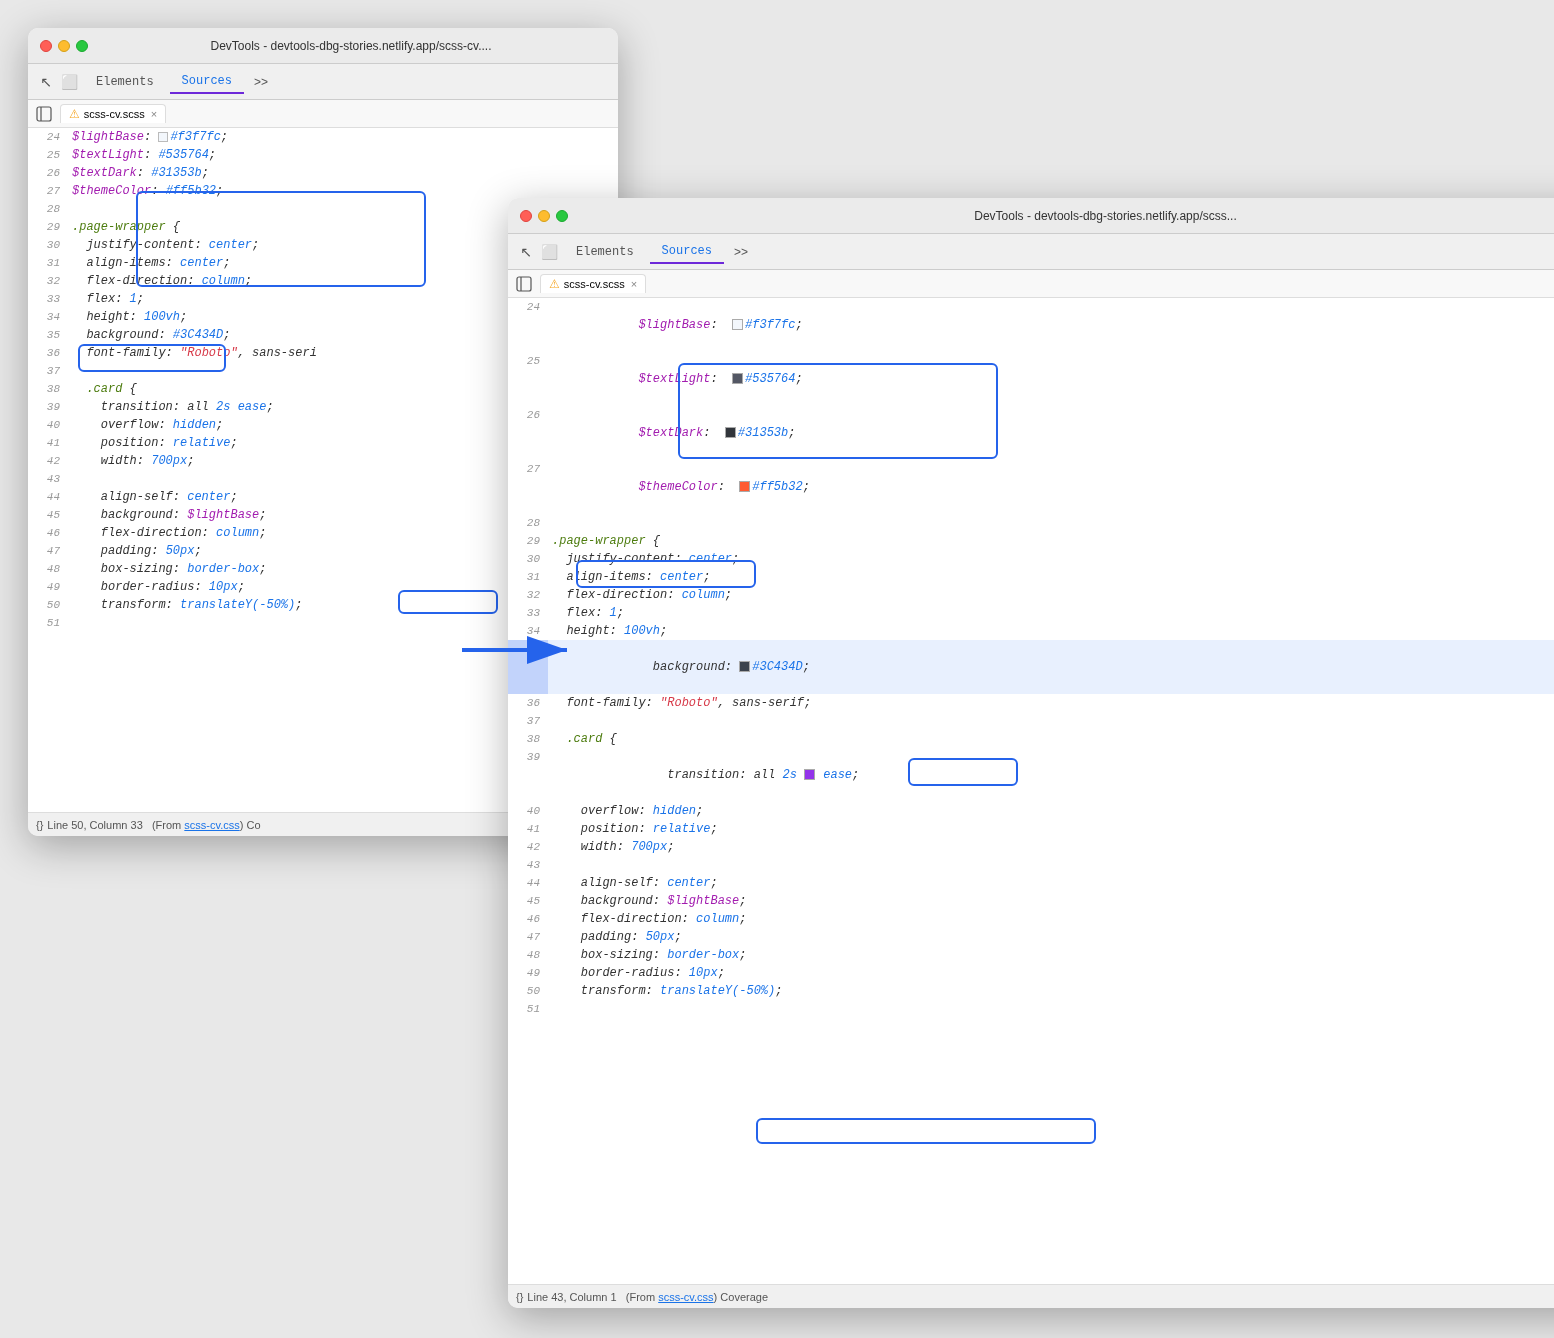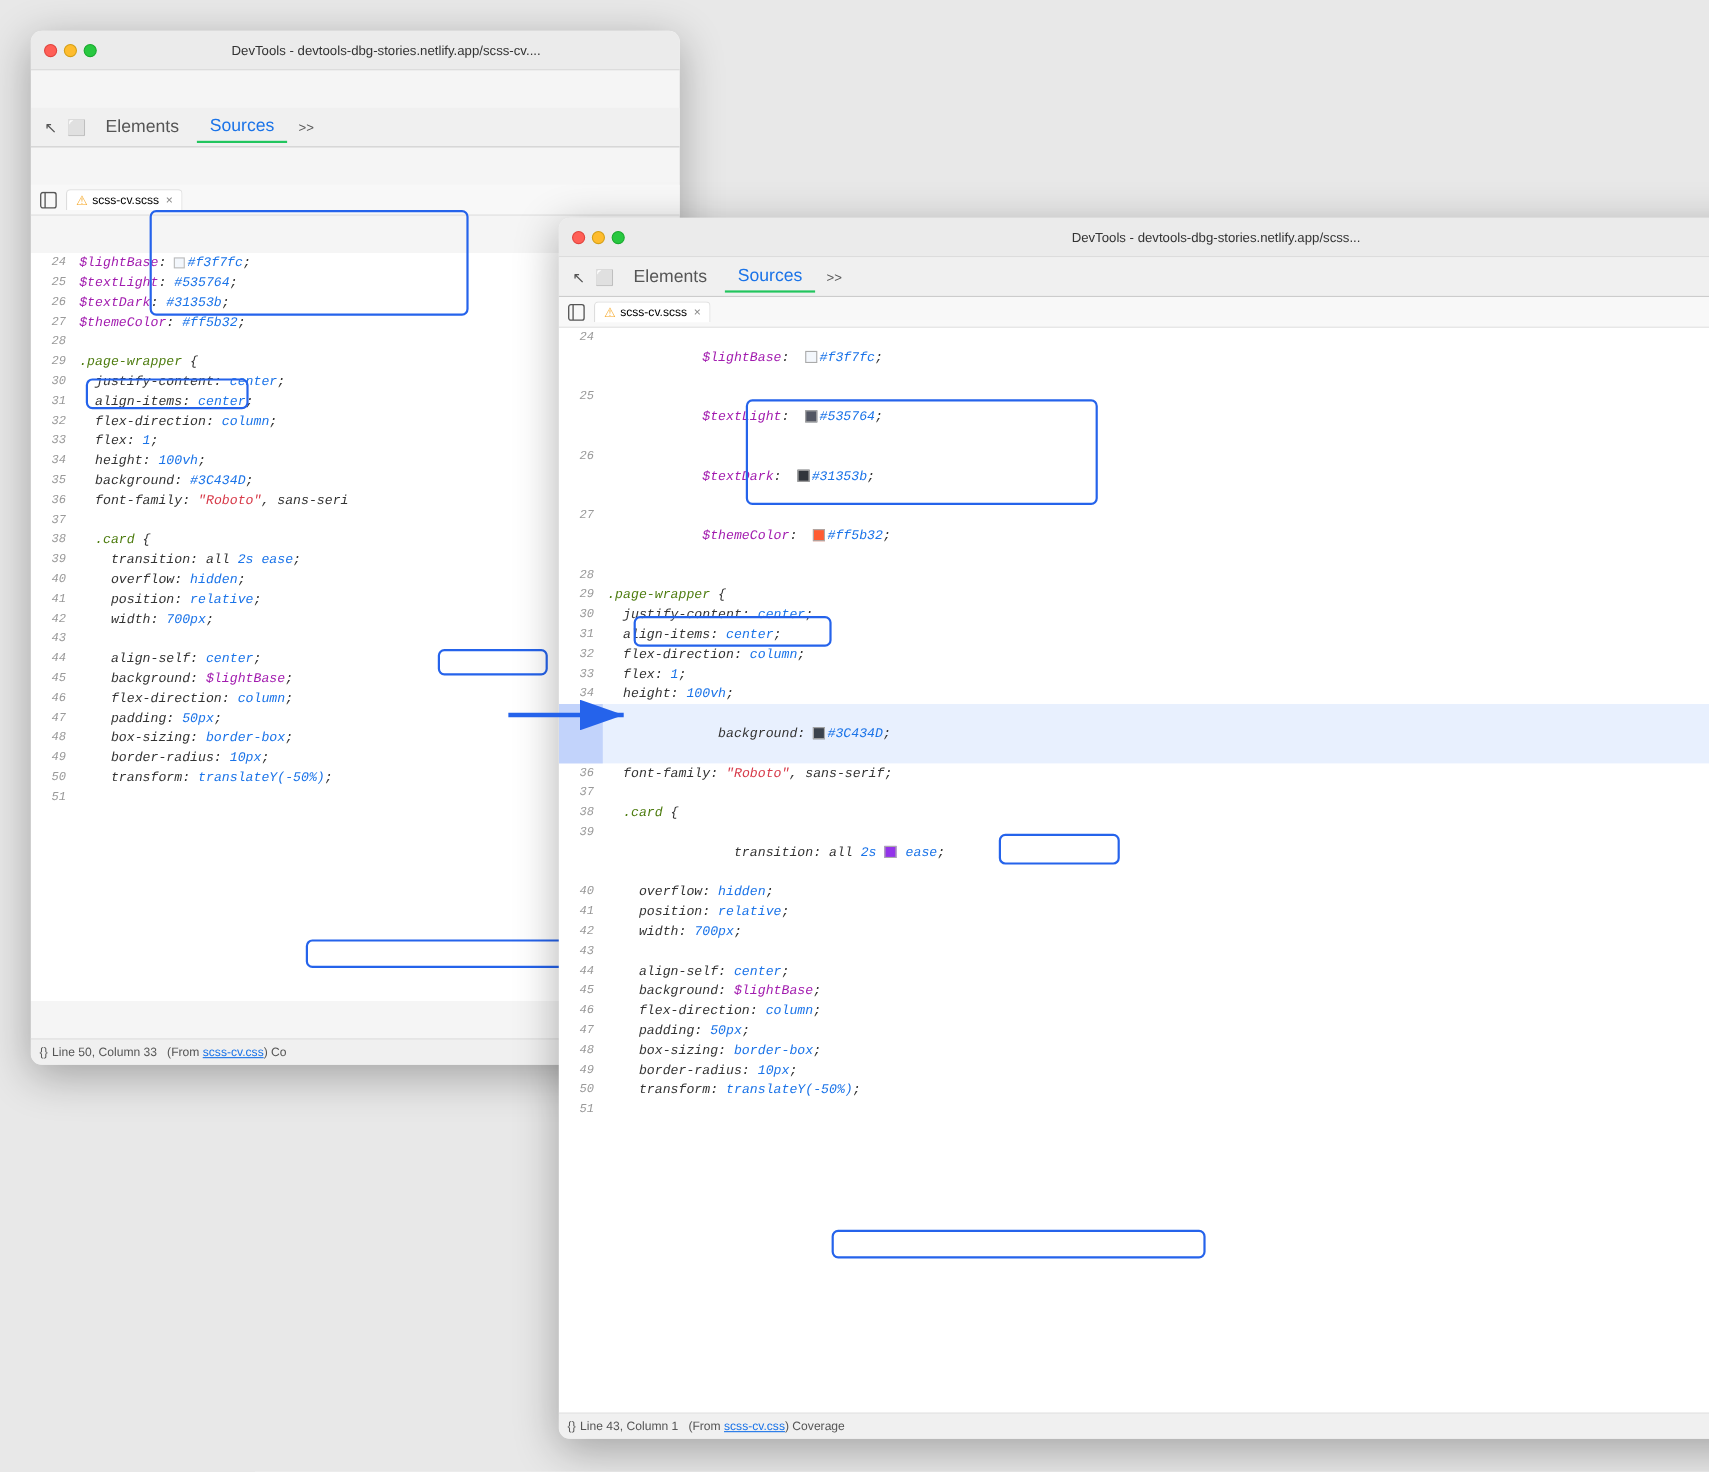--- a/index.html
+++ b/index.html
@@ -73,30 +73,31 @@
       display: flex;
       align-items: center;
       justify-content: center;
       color: #555;
       font-size: 14px;
       cursor: pointer;
     }
 
     .dt-tab {
       padding: 4px 12px;
-      font-size: 16px;
+      font-size: 12px;
       color: #555;
       cursor: pointer;
       border-radius: 4px;
       white-space: nowrap;
+      font-family: Liberation Mono, monospace;
     }
 
     .dt-tab.active {
       color: #1a73e8;
-      border-bottom: 2px solid #22c55e;
+      border-bottom: 2px solid #6d28d9;
       border-radius: 0;
       background: transparent;
     }
 
     .dt-tab-more {
       font-size: 12px;
       color: #555;
       padding: 2px 6px;
       cursor: pointer;
     }
@@ -225,21 +226,21 @@
       border: 2.5px solid #2563eb;
       border-radius: 6px;
       pointer-events: none;
       background: transparent;
     }
 
   </style>
 </head>
 <body>
 
-<div class="devtools-window" style="left: 28px; top: 28px; width: 590px; height: 940px; gap: 34px;">
+<div class="devtools-window" style="left: 28px; top: 28px; width: 590px; height: 808px;">
 
   <div class="window-titlebar">
     <div class="traffic-lights">
       <div class="traffic-light tl-red"></div>
       <div class="traffic-light tl-yellow"></div>
       <div class="traffic-light tl-green"></div>
     </div>
     <div class="window-title">DevTools - devtools-dbg-stories.netlify.app/scss-cv....</div>
   </div>
 

